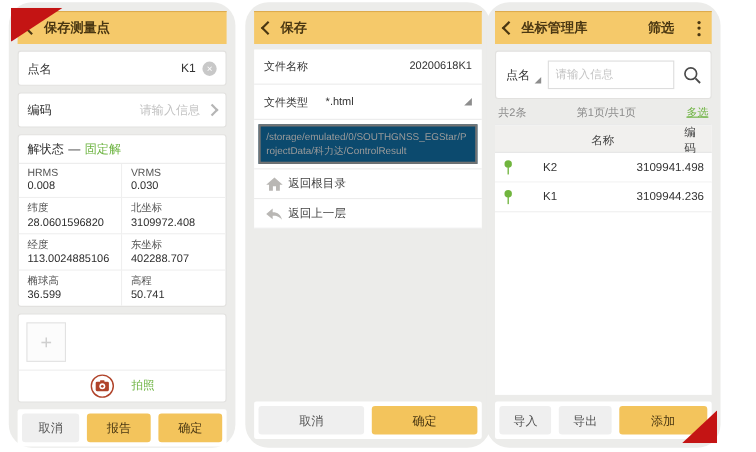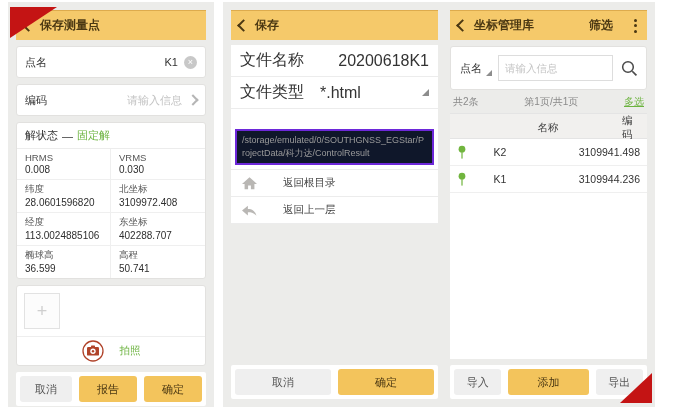--- a/index.html
+++ b/index.html
@@ -2,21 +2,21 @@
 <html><head>
 <meta charset="utf-8">
 <style>
   html,body { margin:0; padding:0; }
   body {
     width:687px; height:411px; position:relative; background:#ffffff;
     font-family:"Liberation Sans", sans-serif; overflow:hidden;
   }
   .phone {
     position:absolute; top:2px; height:405px; background:#ececea;
-    box-sizing:border-box; padding:8px; display:flex; flex-direction:column;
+    box-sizing:border-box; padding:8px; display:flex; flex-direction:column;border-radius:21px;
   }
   #phone1 { left:8px;   width:206px; }
   #phone2 { left:223px; width:223px; }
   #phone3 { left:442px; width:213px; }
 
   
   .hdr {
     flex:0 0 30px; height:30px; background:#f5c96a; border-top:1px solid #ddab4d;
     display:flex; align-items:center; padding:0 8px; box-sizing:border-box;
     color:#4a3712; font-weight:bold; font-size:12px; gap:7px;
@@ -58,28 +58,28 @@
     padding:4px; box-sizing:border-box; display:flex; gap:7px; align-items:center; }
   .btn { flex:1; height:26px; border-radius:3px; display:flex; align-items:center;
     justify-content:center; font-size:11px; cursor:default; }
   .btn.gray   { background:#efefef; color:#555; }
   .btn.orange { background:#f3c45c; color:#4a3712; }
   .btn.wide   { flex:1.7; }
 
   
   .white-sec { background:#fff; margin-top:5px; flex:0 0 auto; }
   .form-row { height:31px; display:flex; align-items:center; padding:0 9px;
-    font-size:16px; color:#333; border-bottom:1px solid #ececec; }
+    font-size:10px; color:#333; border-bottom:1px solid #ececec; }
   .ftype-val { margin-left:16px; }
   .tri { width:0; height:0; border-left:7px solid transparent; border-bottom:7px solid #8d8d8d; }
   .tri.sm { border-left-width:6px; border-bottom-width:6px; }
   .path-wrap { padding:4px; border-bottom:1px solid #ececec; }
-  .path-box { border:2px solid #6d28d9; background:#0f172a; padding:3px 5px;
-    font-size:9px; color:#9a9a9a; line-height:1.45; word-break:break-all;margin-top:16px; }
-  .nav-row { height:26px; display:flex; align-items:center; gap:25px; padding:0 10px;
+  .path-box { border:2px solid #737373; background:#0c4a6e; padding:3px 5px;
+    font-size:9px; color:#9a9a9a; line-height:1.45; word-break:break-all; }
+  .nav-row { height:26px; display:flex; align-items:center; gap:4px; padding:0 10px;
     border-bottom:1px solid #ececec; font-size:10.5px; color:#444; }
 
   
   .search-card { margin-top:6px; background:#fff; border:1px solid #e2e1df; border-radius:3px;
     padding:8px 7px; display:flex; align-items:center; flex:0 0 auto; }
   .field-sel { font-size:11px; color:#333; display:flex; align-items:flex-end; gap:4px; padding:0 6px 0 2px; }
   .search-input { flex:1; min-width:0; height:26px; box-sizing:border-box; border:1px solid #dddddd;
     background:#fff; font-size:10.5px; padding:0 6px; color:#333; outline:none;
     font-family:"Liberation Sans", sans-serif; }
   .search-input::placeholder { color:#c5c5c5; }
@@ -293,18 +293,18 @@
         </svg>
       </span>
       <span class="c-cent">K1</span>
       <span class="c-cent"></span>
       <span class="c-right">3109944.236</span>
     </div>
   </div>
 
   <div class="bottombar">
     <div class="btn gray">导入</div>
+    <div class="btn gray">导出</div>
     <div class="btn orange wide">添加</div>
-    <div class="btn gray">导出</div>
   </div>
 
   <div class="tri-br"></div>
 </div>
 
 </body></html>

